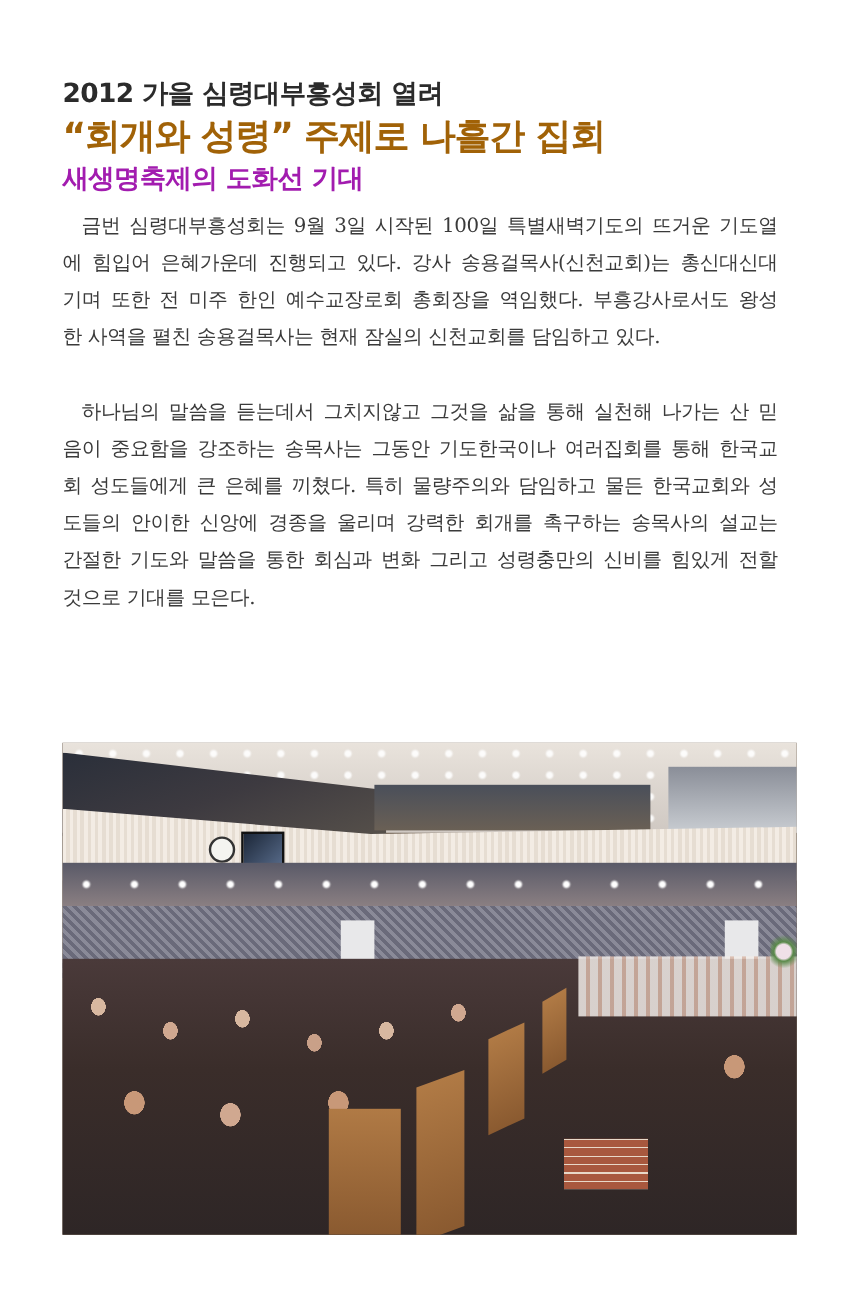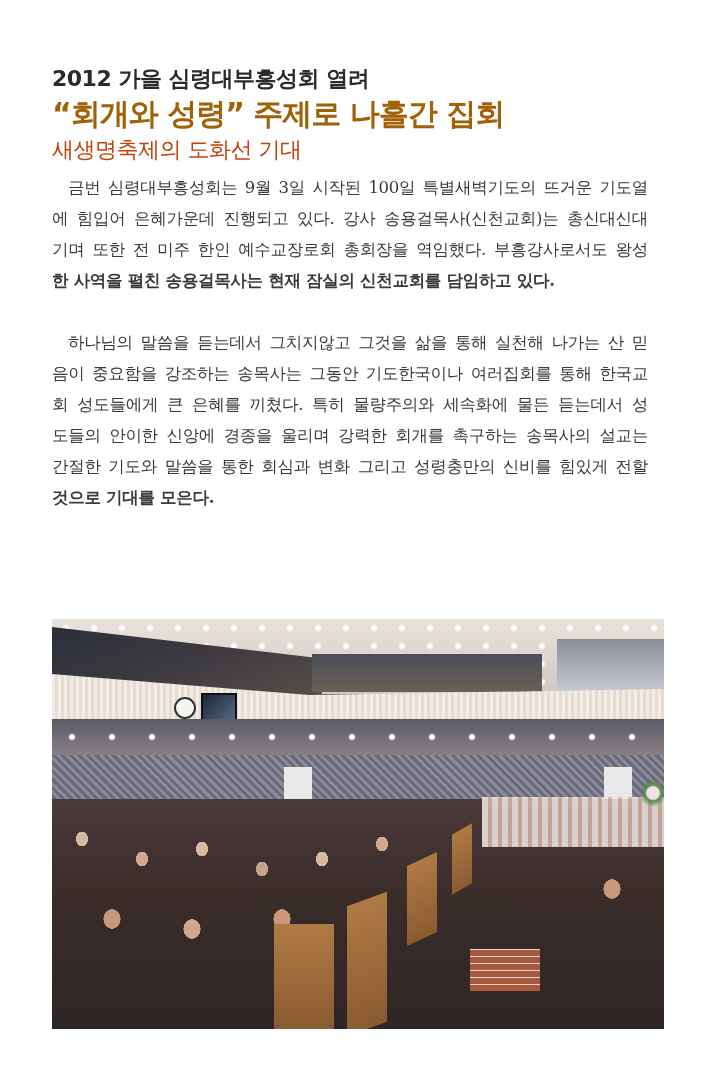--- a/index.html
+++ b/index.html
@@ -32,23 +32,23 @@
     .headline .main {
       font-size: 30px;
       font-weight: bold;
       line-height: 40px;
       color: #a16207;
       letter-spacing: -1px;
       white-space: nowrap;
     }
     .headline .sub {
       font-size: 22px;
-      font-weight: normal;
+      font-weight: bold;
       line-height: 32px;
-      color: #c2410c;
+      color: #a21caf;
       letter-spacing: -0.5px;
       white-space: nowrap;
     }
     .article {
       position: absolute;
       left: 52px;
       top: 172px;
       width: 612px;
       font-family: "DejaVu Serif", "Liberation Serif", serif;
       font-size: 16.5px;
@@ -60,21 +60,20 @@
     }
     .article .line {
       display: block;
       white-space: nowrap;
       text-align-last: justify;
       text-align: justify;
       letter-spacing: -0.3px;
     }
     .article .line.last {
       text-align-last: left;
-      font-weight: bold;
     }
     .article .line.indent {
       padding-left: 16px;
     }
     .photo {
       position: absolute;
       left: 52px;
       top: 619px;
       width: 612px;
       height: 410px;
@@ -214,21 +213,21 @@
 <div class="article">
   <p>
     <span class="line indent">금번 심령대부흥성회는 9월 3일 시작된 100일 특별새벽기도의 뜨거운 기도열</span>
     <span class="line">에 힘입어 은혜가운데 진행되고 있다. 강사 송용걸목사(신천교회)는 총신대신대</span>
     <span class="line">기며 또한 전 미주 한인 예수교장로회 총회장을 역임했다. 부흥강사로서도 왕성</span>
     <span class="line last">한 사역을 펼친 송용걸목사는 현재 잠실의 신천교회를 담임하고 있다.</span>
   </p>
   <p>
     <span class="line indent">하나님의 말씀을 듣는데서 그치지않고 그것을 삶을 통해 실천해 나가는 산 믿</span>
     <span class="line">음이 중요함을 강조하는 송목사는 그동안 기도한국이나 여러집회를 통해 한국교</span>
-    <span class="line">회 성도들에게 큰 은혜를 끼쳤다. 특히 물량주의와 세속화에 물든 듣는데서 성</span>
+    <span class="line">회 성도들에게 큰 은혜를 끼쳤다. 특히 물량주의와 담임하고 물든 한국교회와 성</span>
     <span class="line">도들의 안이한 신앙에 경종을 울리며 강력한 회개를 촉구하는 송목사의 설교는</span>
     <span class="line">간절한 기도와 말씀을 통한 회심과 변화 그리고 성령충만의 신비를 힘있게 전할</span>
     <span class="line last">것으로 기대를 모은다.</span>
   </p>
 </div>
 
 <div class="photo" aria-label="church-revival-congregation-photo">
   <div class="ceiling"></div>
   <div class="ceiling-lights"></div>
   <div class="balcony-people"></div>

